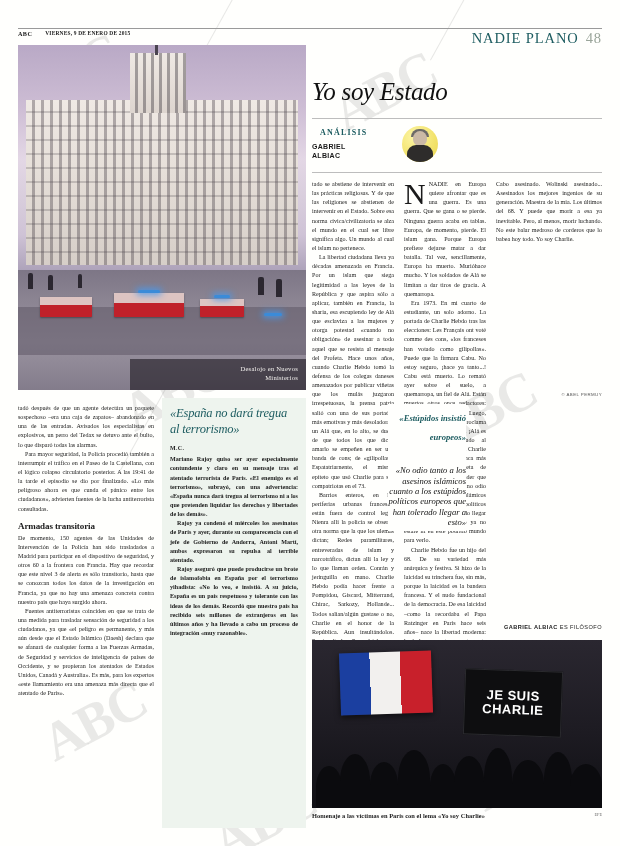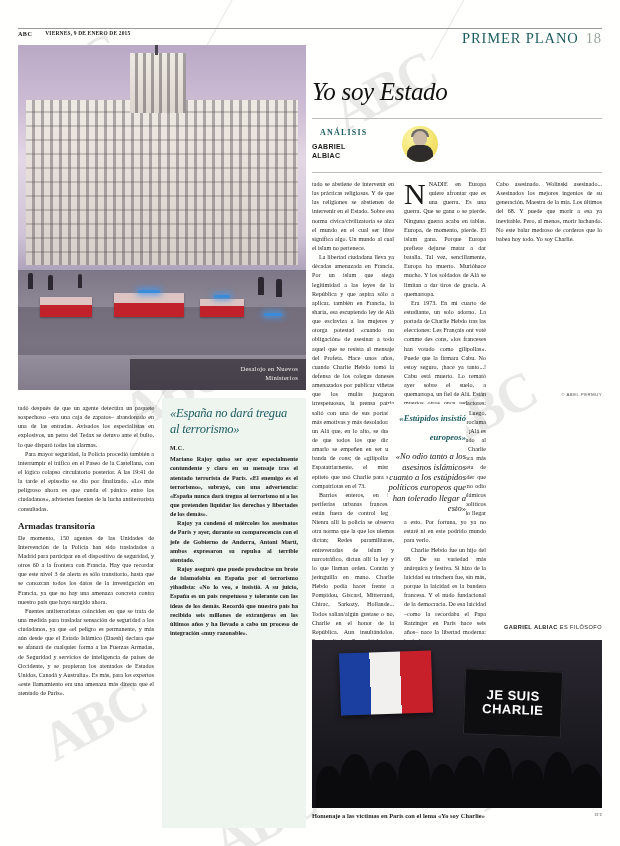--- a/index.html
+++ b/index.html
@@ -87,21 +87,21 @@
   .avatar .torso{position:absolute;left:5px;top:19px;width:26px;height:18px;border-radius:9px 9px 0 0;background:#2e2c2b;}
 
   .dropcap{float:left;font-size:30px;line-height:25px;padding:1px 3px 0 0;font-weight:400;}
 
   .sig{font-size:5.6px;font-weight:700;letter-spacing:.45px;text-align:right;
        font-family:"Liberation Sans",sans-serif;}
   .sig em{font-style:normal;font-weight:400;}
 
   .rpq{font-style:italic;text-align:right;line-height:1.2;}
   .rpq .t{color:#1d5c60;font-size:8.6px;font-weight:700;}
-  .rpq .b{color:#121212;font-size:8.6px;display:block;margin-top:7px;}
+  .rpq .b{color:#121212;font-size:8.6px;display:block;margin-top:21px;}
 
   
   .photo-bot{position:absolute;left:312px;top:640px;width:290px;height:168px;overflow:hidden;
              background:#17171b;}
   .crowdsky{position:absolute;inset:0;background:linear-gradient(#2a2730 0%,#1d1b22 55%,#101014 100%);}
   .flag{position:absolute;left:28px;top:12px;width:92px;height:62px;
         background:linear-gradient(90deg,#1b3fa0 0 33%,#f2f0ee 33% 66%,#c8202b 66% 100%);
         box-shadow:0 2px 6px rgba(0,0,0,.6);transform:rotate(-2deg);}
   .sign{position:absolute;left:152px;top:30px;width:96px;height:64px;background:#0e0e10;
         border:1px solid #2a2a2e;transform:rotate(2deg);display:flex;flex-direction:column;
@@ -131,21 +131,21 @@
   <div class="wmline" style="left:430px;top:60px;width:120px;transform:rotate(-61deg);"></div>
   <div class="wmline" style="left:505px;top:780px;width:110px;transform:rotate(-61deg);"></div>
 
   <div class="mast-rule"></div>
   <div class="masthead">
     <span class="mast-abc">ABC</span>
     <span class="mast-date">VIERNES, 9 DE ENERO DE 2015</span>
     <div class="mast-url">abc.es / sevilla.es</div>
   </div>
   <div class="section">
-    <span>PRIMER PLANO</span><span class="pg">18</span>
+    <span>NADIE PLANO</span><span class="pg">48</span>
   </div>
 
   <div class="photo-top">
     <div class="sky"></div>
     <div class="bldg"></div>
     <div class="tower"></div>
     <div class="spire"></div>
     <div class="ground"></div>
     <div class="road"></div>
 

